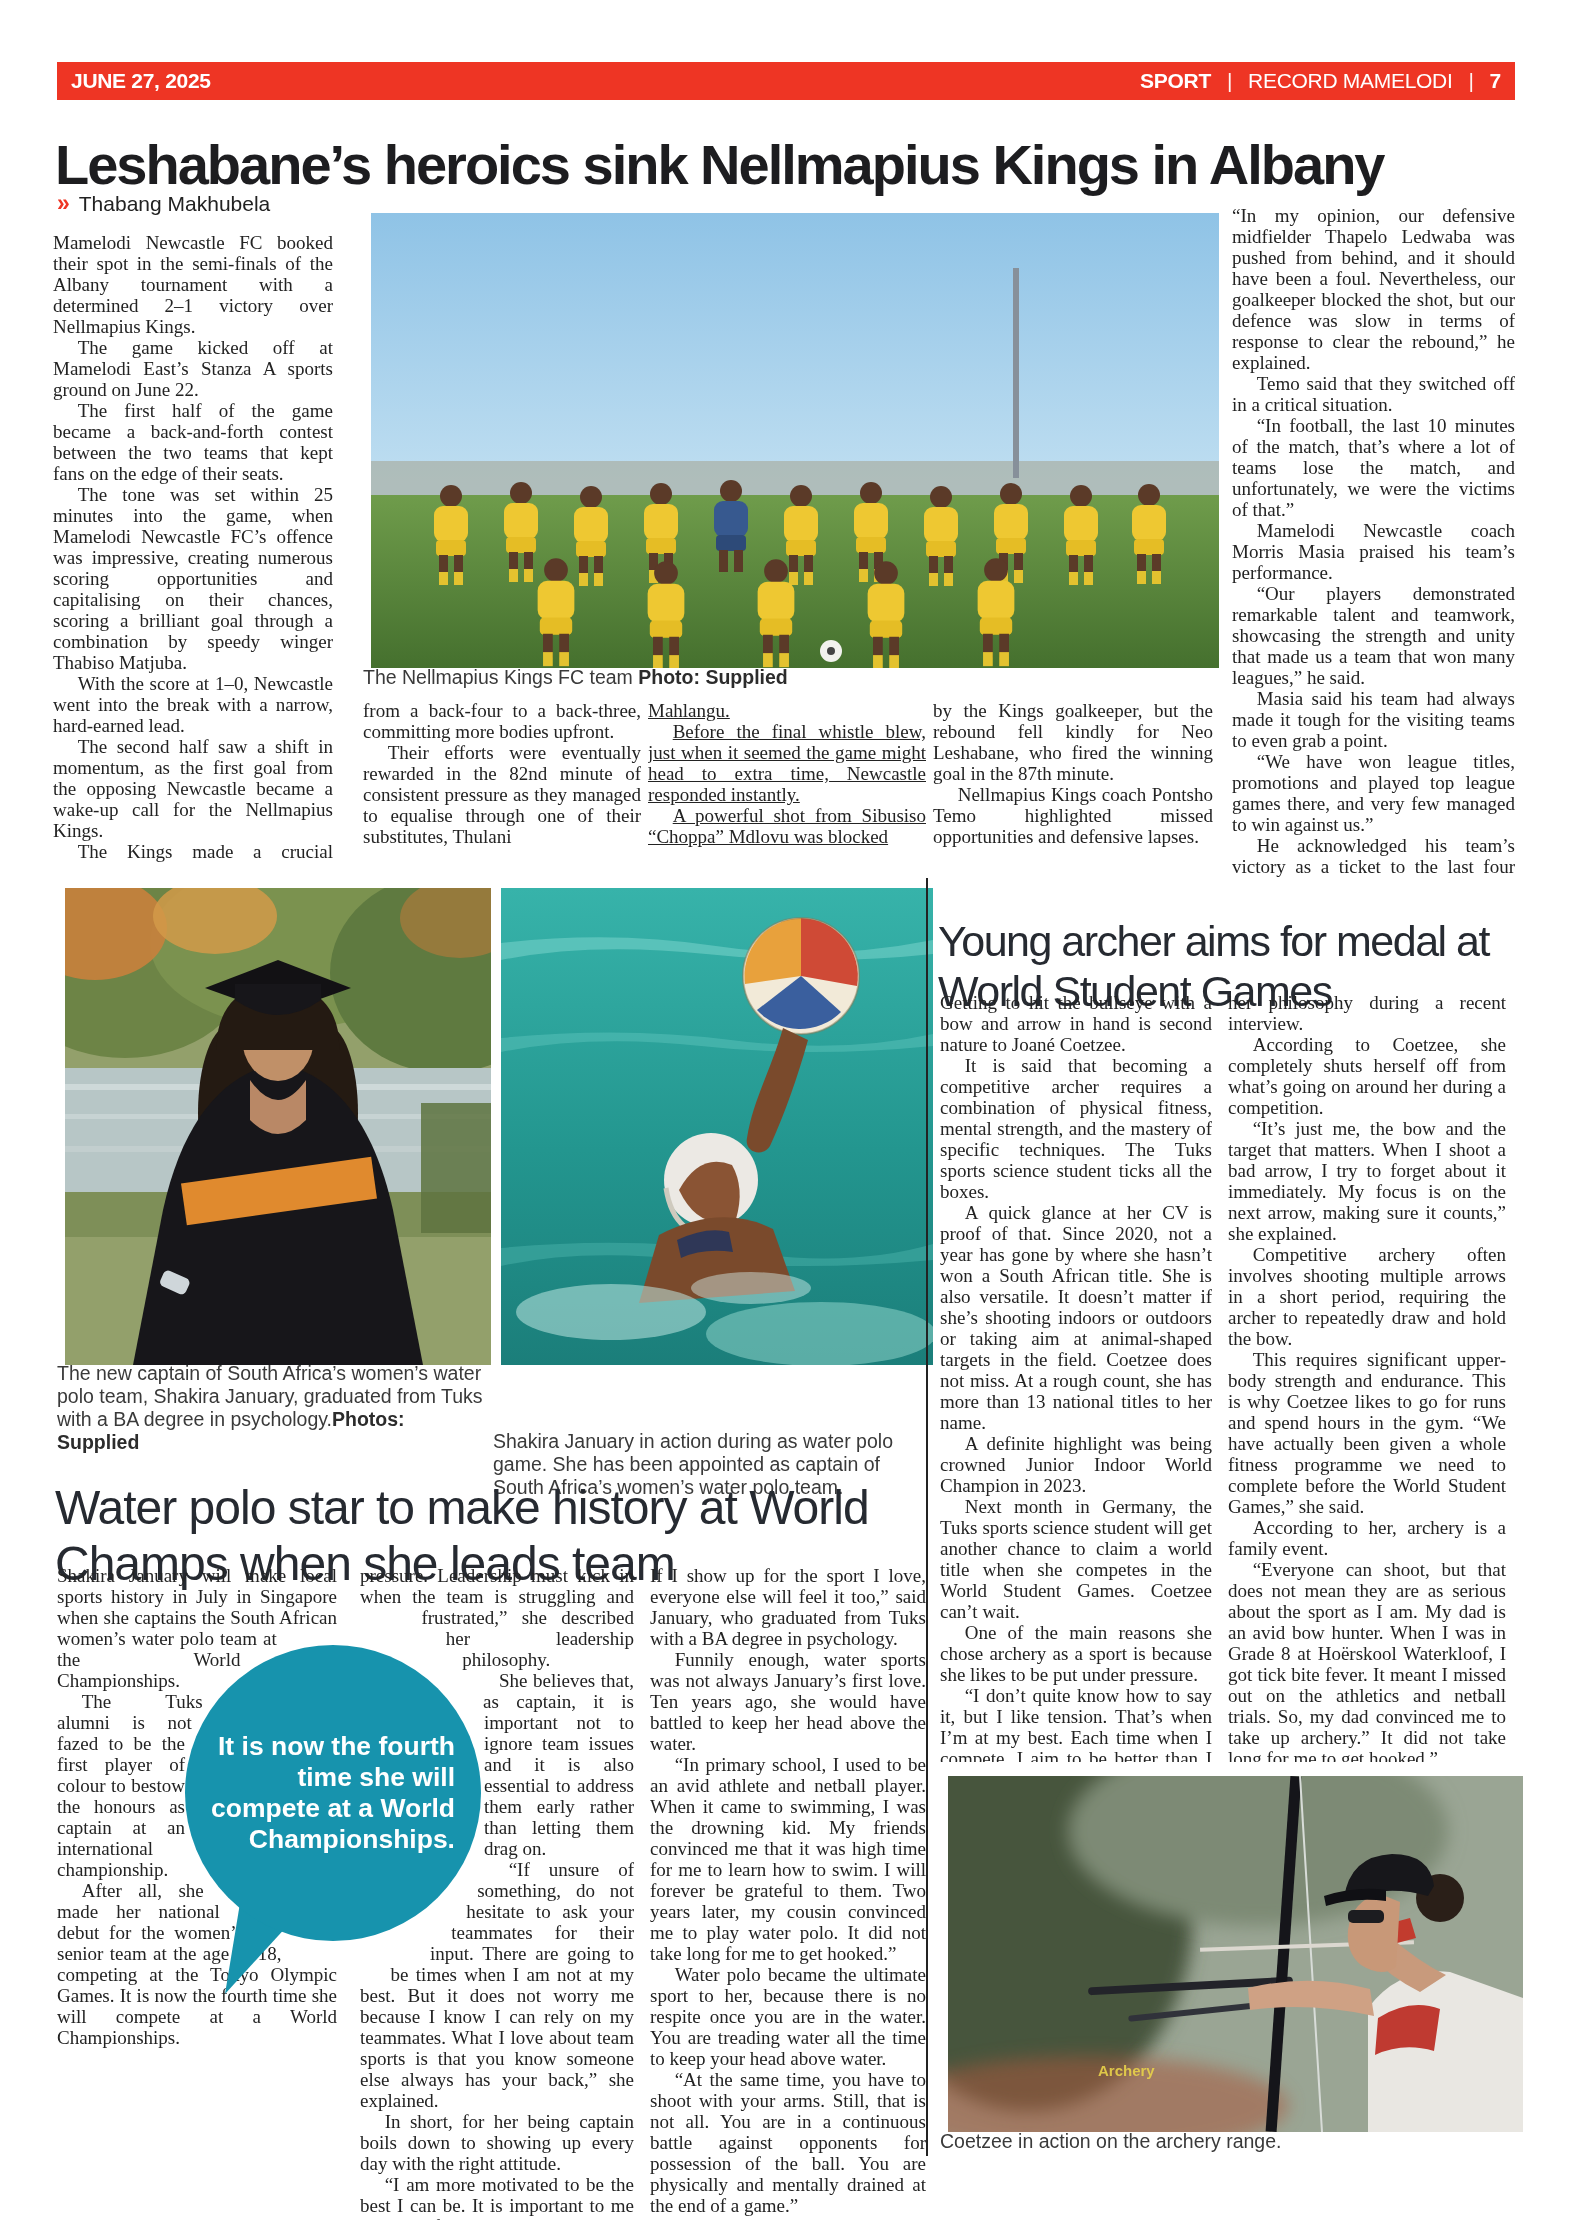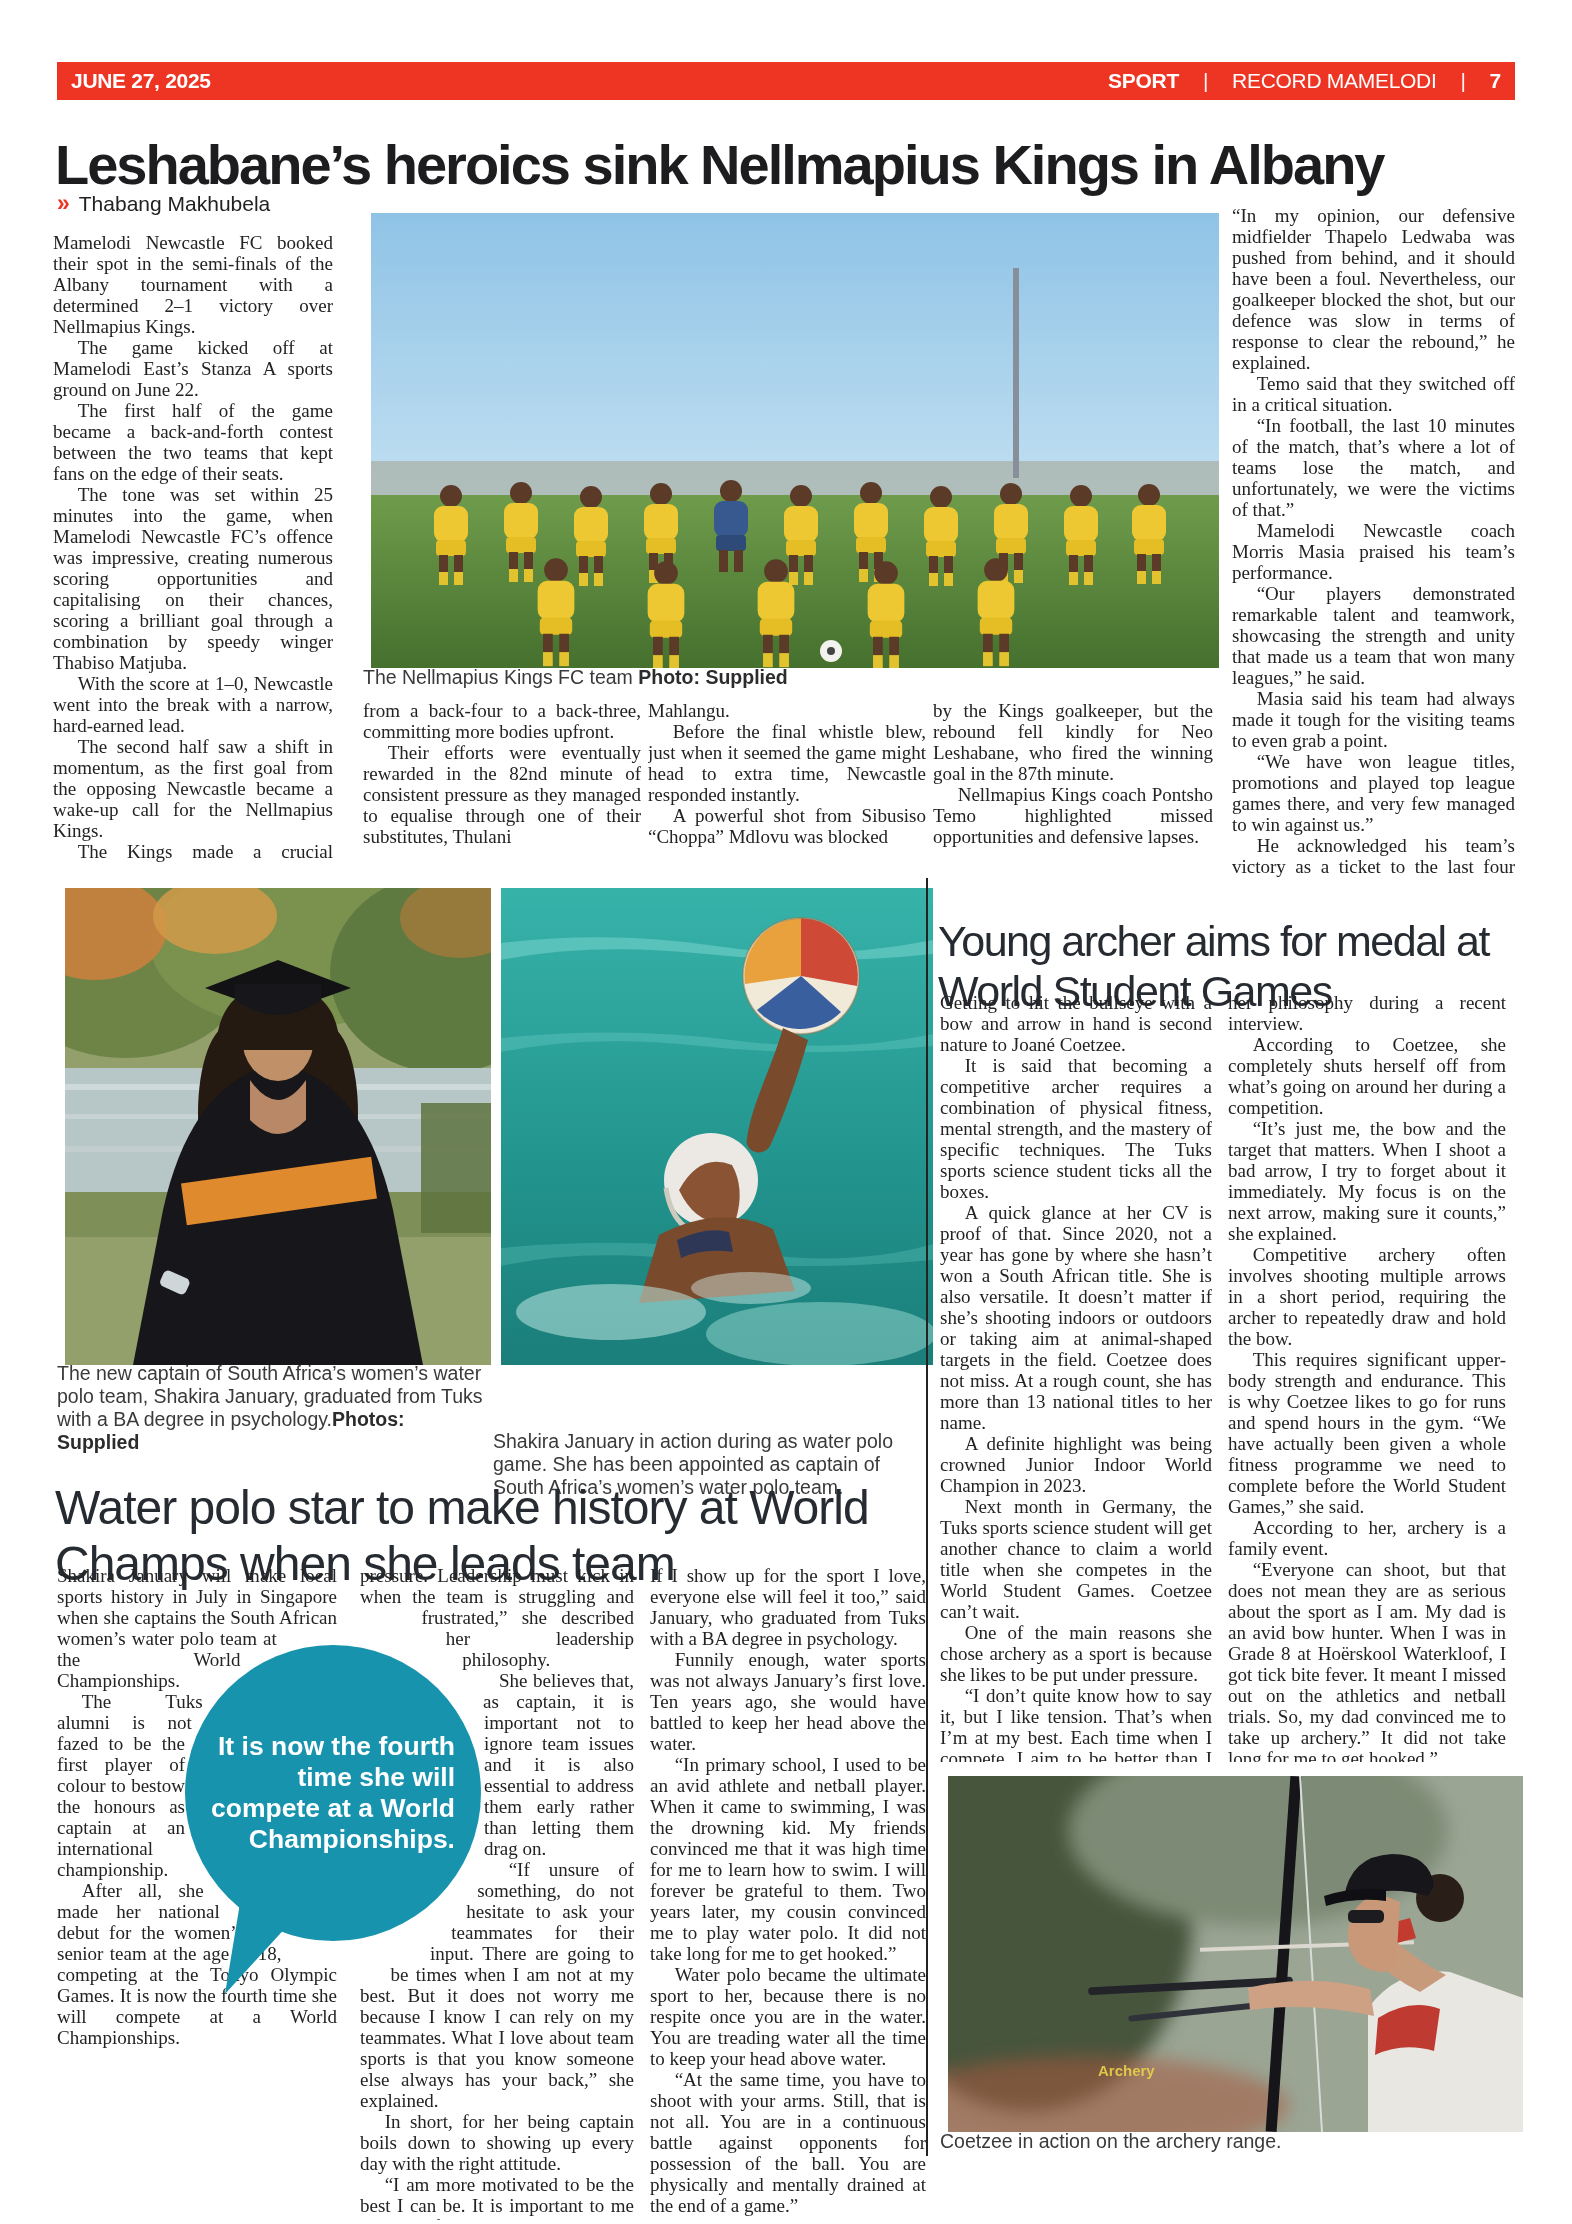--- a/index.html
+++ b/index.html
@@ -6,21 +6,21 @@
   .page { position:relative; width:1572px; height:2224px; background:#ffffff; margin:0 auto;
           font-family:"Liberation Serif", serif; color:#232323; overflow:hidden; }
   * { box-sizing:border-box; }
   figure { margin:8px;font-weight:bold; }
 
   
   .topbar { position:absolute; left:57px; top:62px; width:1458px; height:38px; background:#ee3524;
             display:flex; align-items:center; justify-content:space-between; padding:0 14px;
             font-family:"Liberation Sans", sans-serif; color:#fff; font-size:21px; letter-spacing:-0.3px; }
   .topbar .date { font-weight:bold; }
-  .topbar-right { display:flex; gap:24px; align-items:center; }
+  .topbar-right { display:flex; gap:16px; align-items:center; }
   .topbar-right .sep { opacity:.95; font-weight:normal; }
   .topbar-right .section { font-weight:bold; }
   .topbar-right .pagenum { font-weight:bold; }
 
   
   .headline1 { position:absolute; left:55px; top:94px; width:1464px; white-space:nowrap;
                font-family:"Liberation Sans", sans-serif; font-weight:bold; font-size:56px;
                letter-spacing:-2px; color:#1d1d20; }
   .byline { position:absolute; left:57px; top:190px; display:flex; gap:9px; align-items:baseline;
             font-family:"Liberation Sans", sans-serif; font-size:21px; color:#222; }
@@ -30,21 +30,21 @@
   .wp-headline { position:absolute; left:55px; top:1440px; width:875px; font-size:48px; line-height:56px; letter-spacing:-1px; }
   .archer-headline { position:absolute; left:938px; top:880px; width:585px; font-size:43px; line-height:50px; letter-spacing:-1.5px; }
 
   
   .col { position:absolute; font-size:19px; line-height:21px; text-align:justify; overflow:hidden; }
   .col p { margin:0; }
   .col p + p { text-indent:1.3em; }
 
   .lead-c1 { left:53px;  top:232px; width:280px; height:632px; }
   .lead-c2 { left:363px; top:700px; width:278px; height:164px; }
-  .lead-c3 { left:648px; top:700px; width:278px; height:164px; }
+  .lead-c3 { left:648px; top:700px; width:278px; height:164px;text-decoration:underline; }
   .lead-c4 { left:933px; top:700px; width:280px; height:164px; }
   .lead-c5 { left:1232px; top:205px; width:283px; height:672px; }
 
   .wp-c1 { left:57px;  top:1565px; width:280px; height:655px; }
   .wp-c2 { left:360px; top:1565px; width:274px; height:655px; }
   .wp-c3 { left:650px; top:1565px; width:276px; height:655px; }
 
   .ar-c1 { left:940px;  top:992px; width:272px; height:770px; }
   .ar-c2 { left:1228px; top:992px; width:278px; height:770px; }
 

